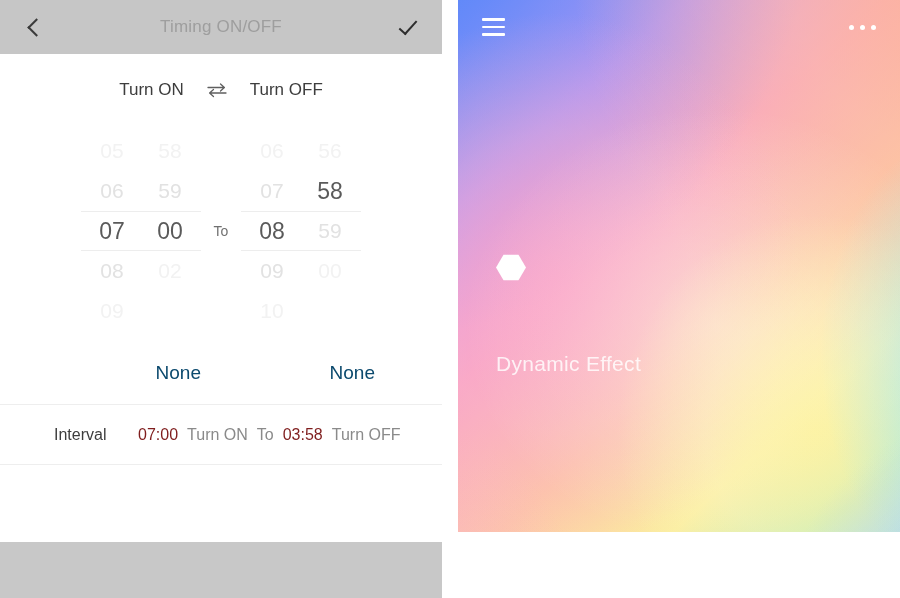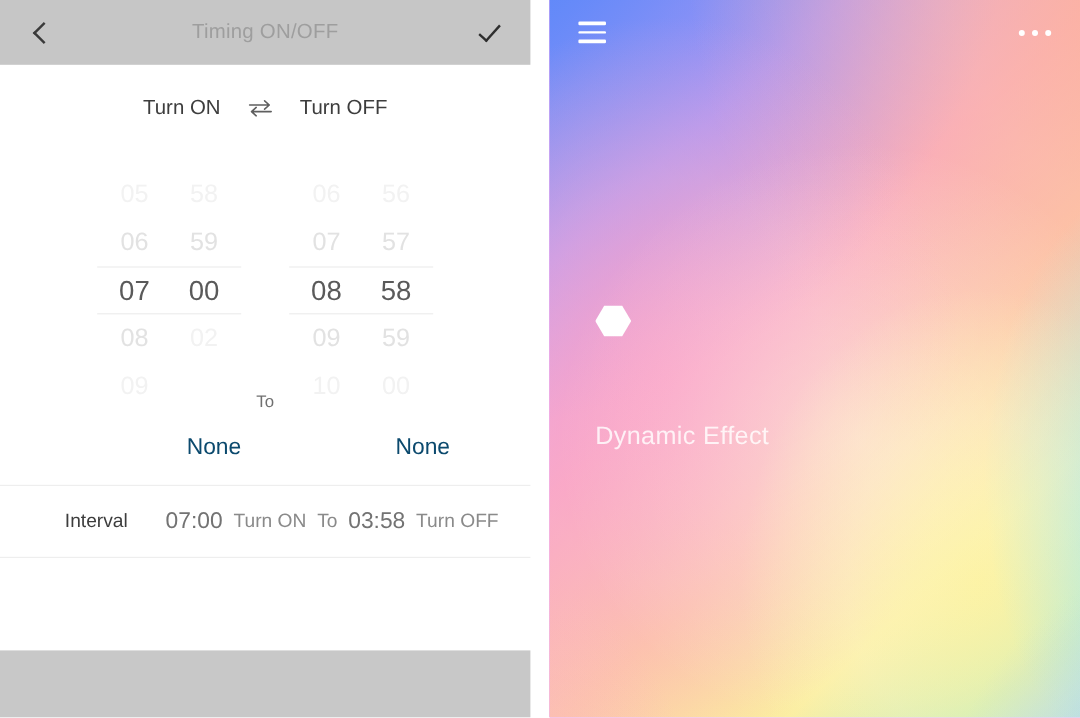--- a/index.html
+++ b/index.html
@@ -71,21 +71,21 @@
   .mode-label {
     font-size: 17px; color: #3d3d3d;
     cursor: pointer;
   }
   #swap-icon { width: 22px; height: 22px; display: flex; align-items: center; justify-content: center; cursor: pointer; }
 
   
   #time-picker {
     position: relative;
     height: 222px; min-height: 222px;
-    display: flex; align-items: flex-end; justify-content: center;
+    display: flex; align-items: center; justify-content: center;
     user-select: none;
   }
   .picker-group {
     position: relative;
     display: flex;
     padding: 0 2px;
   }
   .picker-col {
     width: 58px;
     display: flex; flex-direction: column; align-items: center;
@@ -129,43 +129,43 @@
 
   
   .list-row {
     height: 60px; min-height: 60px;
     display: flex; align-items: center;
     padding: 0 18px;
     border-top: 1px solid #eeeeee;
   }
   .row-label { font-size: 16px; color: #3d3d3d; width: 84px; margin-left: 36px; }
   #interval-values { display: flex; align-items: center; gap: 9px; }
-  .iv-time { font-size: 19px; color: #737373; }
+  .iv-time { font-size: 16px; color: #7f1d1d; }
   .iv-word { font-size: 16px; color: #8a8a8a; }
   .iv-to   { font-size: 16px; color: #8a8a8a; }
 
   #week-days { display: flex; gap: 8px; margin-left: 4px; }
   .day-dot {
     width: 25px; height: 25px; border-radius: 50%;
     display: flex; align-items: center; justify-content: center;
     font-size: 12px; color: #ffffff;
     background: #d8d8d8;
     cursor: pointer;
   }
   .day-dot.active { background: #565656; }
 
   #left-spacer { flex: 1; background: #ffffff; border-top: 1px solid #eeeeee; }
   #bottom-bar { height: 56px; min-height: 56px; background: #c8c8c8; }
 
   
   #right-panel {
     position: relative;
-    width: 450px; height: 598px;
+    width: 450px; height: 532px;
     overflow: hidden;
-    background: #d946ef;
+    background: #1d4ed8;
   }
   .grad {
     position: absolute; inset: -20%;
     pointer-events: none;
   }
   #g-base {
     background:
       linear-gradient(138deg,
         #5b8ef5 0%,
         #8f8ef6 16%,
@@ -287,21 +287,20 @@
         <div class="sel-band"></div>
         <div class="picker-col">
           <div class="pk-cell pk-far">06</div>
           <div class="pk-cell pk-near">07</div>
           <div class="pk-cell pk-sel">08</div>
           <div class="pk-cell pk-near">09</div>
           <div class="pk-cell pk-far">10</div>
         </div>
         <div class="picker-col">
           <div class="pk-cell pk-far">56</div>
-          <div class="pk-cell pk-near">57</div>
           <div class="pk-cell pk-sel">58</div>
           <div class="pk-cell pk-near">59</div>
           <div class="pk-cell pk-far">00</div>
         </div>
       </div>
 
     </div>
 
     <div id="repeat-row">
       <div class="repeat-cell">None</div>

